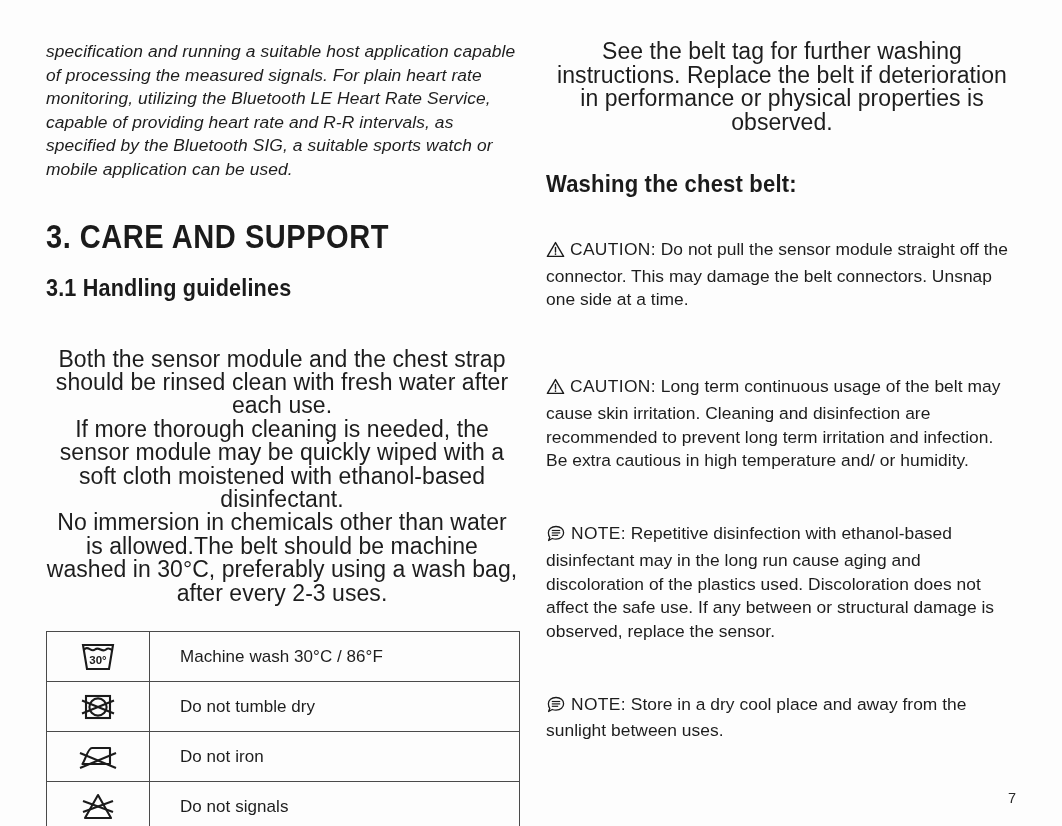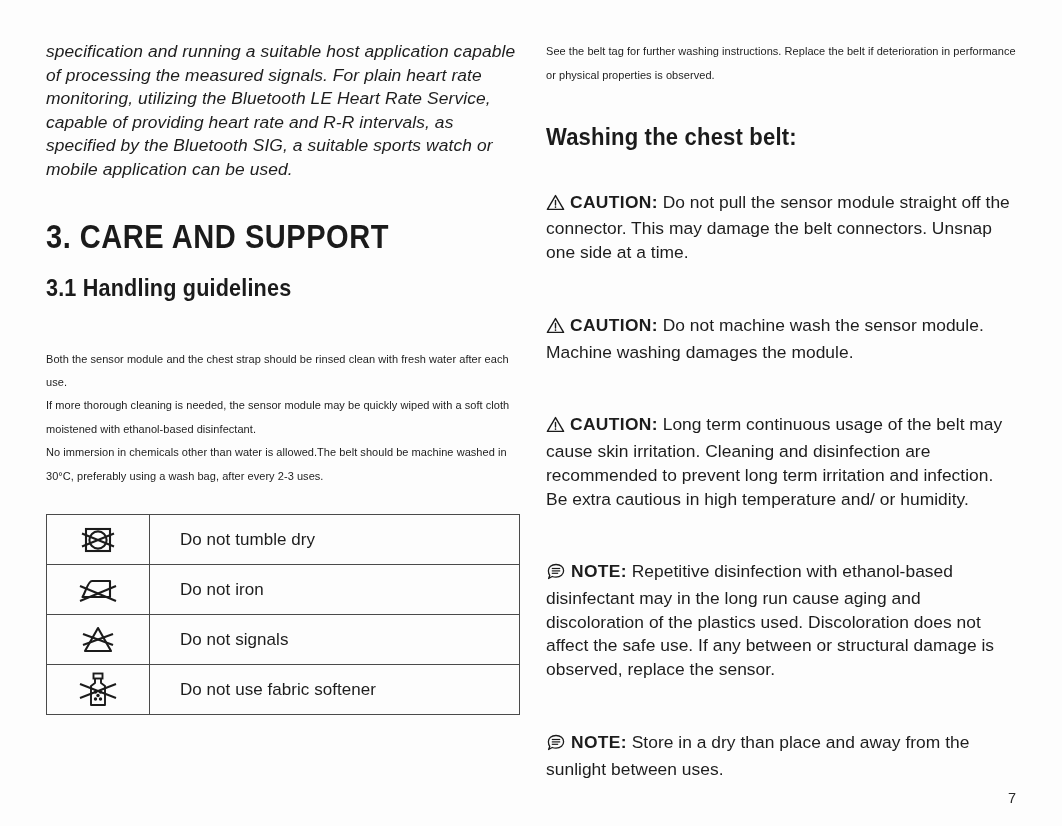--- a/index.html
+++ b/index.html
@@ -28,25 +28,26 @@
   
   .intro {
     font-style: italic;
     font-size: 17.4px;
     line-height: 23.6px;
     letter-spacing: 0.1px;
     margin: 0 0 0 0;
     color: #1d1d1d;
   }
   .body-text {
-    font-size: 11px;
+    font-size: 23px;
     line-height: 23.6px;
     letter-spacing: 0.05px;
     margin: 0;
     color: #1d1d1d;
+    text-align: center;
   }
   .body-text.tight { line-height: 23.4px; margin-top: 20px; }
 
   
   .h1 {
     font-family: "Liberation Sans Narrow", "Liberation Sans", sans-serif;
     font-weight: bold;
     font-size: 33px;
     letter-spacing: 0.6px;
     line-height: 38px;
@@ -103,21 +104,21 @@
 
   
   .callout {
     font-size: 17.4px;
     line-height: 23.8px;
     letter-spacing: 0.03px;
     color: #1d1d1d;
     text-indent: 0;
   }
   .callout .kw {
-    font-weight: bold;
+    font-weight: normal;
     letter-spacing: 0.35px;
   }
   .ico {
     display: inline-block;
     vertical-align: -3px;
     margin-right: 5px;
   }
 
   
   .page-num {
@@ -149,20 +150,30 @@
 
     <p class="body-text tight" style="white-space: pre-line;">Both the sensor module and the chest strap should be rinsed clean with fresh water after each use.
 If more thorough cleaning is needed, the sensor module may be quickly wiped with a soft cloth moistened with ethanol-based disinfectant.
 No immersion in chemicals other than water is allowed.The belt should be machine washed in 30°C, preferably using a wash bag, after every 2-3 uses.</p>
 
     <div class="sp-26"></div>
 
     <table class="care-table">
       <tbody>
 
+        <tr>
+          <td class="sym">
+            <svg width="40" height="34" viewBox="0 0 40 34">
+              <path d="M5 5 L35 5 L31 29 L9 29 Z" fill="none" stroke="#1b1b1b" stroke-width="2.1"></path>
+              <path d="M6.2 9.5 C 10 4.5, 13 13, 17 9.5 C 21 6, 24 13, 28 9.5 C 31 6.8, 32.6 10.2, 33.9 9.6" fill="none" stroke="#1b1b1b" stroke-width="2.1" stroke-linecap="round"></path>
+              <text x="20" y="24" font-family="'Liberation Sans', sans-serif" font-size="11.5" font-weight="bold" fill="#1b1b1b" text-anchor="middle">30°</text>
+            </svg>
+          </td>
+          <td class="lbl">Machine wash 30°C / 86°F</td>
+        </tr>
 
         <tr>
           <td class="sym">
             <svg width="40" height="34" viewBox="0 0 40 34">
               <rect x="8" y="6" width="24" height="22" fill="none" stroke="#1b1b1b" stroke-width="2.1"></rect>
               <circle cx="20" cy="17" r="8.6" fill="none" stroke="#1b1b1b" stroke-width="2.1"></circle>
               <line x1="4" y1="10.5" x2="36" y2="23.5" stroke="#1b1b1b" stroke-width="2.1"></line>
               <line x1="4" y1="23.5" x2="36" y2="10.5" stroke="#1b1b1b" stroke-width="2.1"></line>
             </svg>
           </td>
@@ -226,29 +237,20 @@
         <svg width="19" height="17" viewBox="0 0 19 17">
           <path d="M9.5 1.6 L17.6 15.4 L1.4 15.4 Z" fill="none" stroke="#1b1b1b" stroke-width="1.4" stroke-linejoin="round"></path>
           <line x1="9.5" y1="6.4" x2="9.5" y2="11" stroke="#1b1b1b" stroke-width="1.4" stroke-linecap="round"></line>
           <circle cx="9.5" cy="13.1" r="0.85" fill="#1b1b1b"></circle>
         </svg>
       </span><span class="kw">CAUTION:</span><span> Do not pull the sensor module straight off the connector. This may damage the belt connectors. Unsnap one side at a time.</span>
     </p>
 
     <div class="sp-14"></div>
 
-    <p class="callout">
-      <span class="ico">
-        <svg width="19" height="17" viewBox="0 0 19 17">
-          <path d="M9.5 1.6 L17.6 15.4 L1.4 15.4 Z" fill="none" stroke="#1b1b1b" stroke-width="1.4" stroke-linejoin="round"></path>
-          <line x1="9.5" y1="6.4" x2="9.5" y2="11" stroke="#1b1b1b" stroke-width="1.4" stroke-linecap="round"></line>
-          <circle cx="9.5" cy="13.1" r="0.85" fill="#1b1b1b"></circle>
-        </svg>
-      </span><span class="kw">CAUTION:</span><span> Do not machine wash the sensor module. Machine washing damages the module.</span>
-    </p>
 
     <div class="sp-14"></div>
 
     <p class="callout">
       <span class="ico">
         <svg width="19" height="17" viewBox="0 0 19 17">
           <path d="M9.5 1.6 L17.6 15.4 L1.4 15.4 Z" fill="none" stroke="#1b1b1b" stroke-width="1.4" stroke-linejoin="round"></path>
           <line x1="9.5" y1="6.4" x2="9.5" y2="11" stroke="#1b1b1b" stroke-width="1.4" stroke-linecap="round"></line>
           <circle cx="9.5" cy="13.1" r="0.85" fill="#1b1b1b"></circle>
         </svg>
@@ -275,21 +277,21 @@
     <p class="callout">
       <span class="ico">
         <svg width="20" height="17" viewBox="0 0 20 17">
           <path d="M10 1.5 C 14.6 1.5, 17.6 4.3, 17.6 7.8 C 17.6 11.3, 14.6 14.1, 10 14.1
                    C 8.6 14.1, 7.3 13.9, 6.2 13.5 L 2.6 15.5 L 3.8 12.3
                    C 2.8 11.1, 2.4 9.5, 2.4 7.8 C 2.4 4.3, 5.4 1.5, 10 1.5 Z" fill="none" stroke="#1b1b1b" stroke-width="1.3" stroke-linejoin="round"></path>
           <line x1="5.8" y1="5.5" x2="14.2" y2="5.5" stroke="#1b1b1b" stroke-width="1.2"></line>
           <line x1="5.8" y1="7.9" x2="14.2" y2="7.9" stroke="#1b1b1b" stroke-width="1.2"></line>
           <line x1="5.8" y1="10.3" x2="12.2" y2="10.3" stroke="#1b1b1b" stroke-width="1.2"></line>
         </svg>
-      </span><span class="kw">NOTE:</span><span> Store in a dry than place and away from the sunlight between uses.</span>
+      </span><span class="kw">NOTE:</span><span> Store in a dry cool place and away from the sunlight between uses.</span>
     </p>
 
     <div class="sp-14"></div>
 
   </div>
 
   <div class="page-num">7</div>
 
 </div>
 

